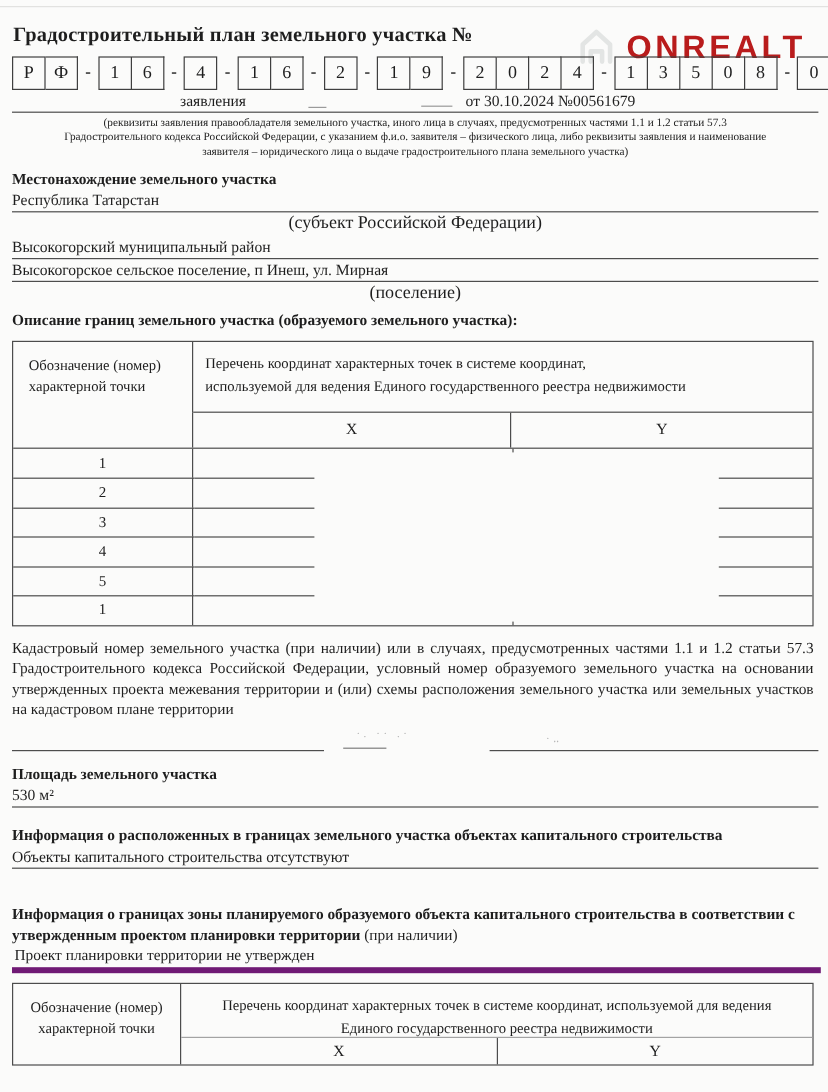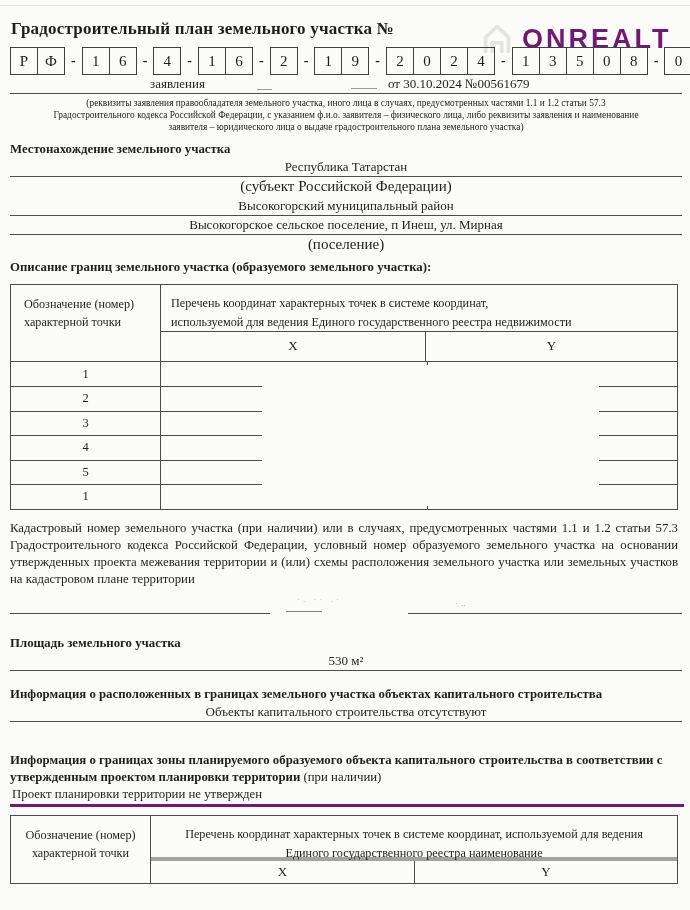--- a/index.html
+++ b/index.html
@@ -6,21 +6,21 @@
   body{
     width:690px;height:910px;position:relative;overflow:hidden;
     background:#fbfbfa;color:#1e1e1e;
     font-family:"Liberation Serif", serif;
   }
   .top-rule{position:absolute;top:5px;left:0;width:690px;height:1px;background:#e2e2e0;}
   
   .watermark{
     position:absolute;top:20px;left:478px;z-index:0;
     display:flex;align-items:center;gap:6px;
-    color:#701a75;font-family:"Liberation Sans", sans-serif;
+    color:#b91c1c;font-family:"Liberation Sans", sans-serif;
     font-weight:bold;font-size:27px;letter-spacing:3px;
     user-select:none;
   }
   .watermark svg{display:block;}
   .page{position:relative;z-index:1;padding:0 8px 0 10px;}
   .b{font-weight:bold;}
   h1{
     margin:19px 0 0 1px;font-size:17px;font-weight:bold;letter-spacing:.2px;
   }
   
@@ -41,30 +41,30 @@
   .app-label{position:absolute;left:140px;bottom:1px;}
   .app-details{position:absolute;left:378px;bottom:1px;}
   .erase-dash{position:absolute;height:0;border-bottom:1px solid #9a9a9a;}
   .d1{left:247px;bottom:3px;width:15px;}
   .d2{left:341px;bottom:4px;width:26px;}
   .note{margin-top:3px;text-align:center;font-size:9.4px;line-height:1.3;color:#232323;}
   .note span{display:block;}
   
   .loc-h{margin-top:8px;}
   .entry-value{
-    width:672px;text-align:center;font-size:13px;line-height:1.25;
+    width:672px;font-size:13px;line-height:1.25;
     border-bottom:1px solid #4d4d4d;padding-bottom:1px;margin-top:1px;
   }
   .entry-caption{width:672px;text-align:center;font-size:15px;padding:1px 0 2px 0;}
   .bound-h{margin-top:5px;}
   
   .t1{margin-top:8px;width:666px;border:1px solid #4c4c4c;font-size:12.2px;}
   .t1-head{display:grid;grid-template-columns:150px 1fr;}
   .t1-c1h{border-right:1px solid #4c4c4c;padding:11px 8px 0 13px;line-height:1.45;}
-  .t1-c2h{border-bottom:1px solid #4c4c4c;padding:9px 6px 0 10px;line-height:1.5;}
+  .t1-c2h{border-bottom:1px solid #4c4c4c;padding:9px 6px 12px 10px;line-height:1.5;}
   .t1-c2h span{display:block;}
   .t1-xy{display:grid;grid-template-columns:150px 265px 1fr;height:29px;border-bottom:1px solid #4c4c4c;}
   .t1-xy .c1{border-right:1px solid #4c4c4c;}
   .t1-xy .xc{border-right:1px solid #4c4c4c;display:flex;align-items:center;justify-content:center;font-size:13px;}
   .t1-xy .yc{display:flex;align-items:center;justify-content:center;font-size:13px;}
   #t1rows{position:relative;}
   #t1rows::before,#t1rows::after{content:"";position:absolute;left:416px;width:1px;height:3px;background:#4c4c4c;}
   #t1rows::before{top:0;}
   #t1rows::after{bottom:0;}
   .t1-row{display:grid;grid-template-columns:150px 265px 1fr;height:24.5px;position:relative;}
@@ -80,31 +80,31 @@
     line-height:1.32;text-align:justify;text-align-last:left;
   }
   .redacted{position:relative;height:26px;width:672px;margin-top:2px;}
   .redacted .seg-b{position:absolute;height:0;border-bottom:1px solid #4d4d4d;bottom:2px;}
   .rb1{left:0;width:260px;}
   .rb2{left:276px;width:36px;bottom:4px !important;border-color:#7d7d7d !important;}
   .rb3{left:398px;width:274px;}
   .ghost{position:absolute;color:#b5b5b5;font-size:9px;letter-spacing:3px;filter:blur(.4px);}
   .g1{left:287px;top:4px;}
   .g2{left:445px;top:6px;}
-  .area-h{margin-top:20px;}
+  .area-h{margin-top:10px;}
   .cap-h{margin-top:16px;}
   .plan-p{margin:30px 0 0 0;width:672px;font-size:12.8px;line-height:1.3;}
   .plan-v{
-    width:672px;font-size:12.8px;border-bottom:3px solid #701a75;
+    width:672px;font-size:12.8px;border-bottom:5px solid #701a75;
     padding:1px 0 2px 2px;margin-top:1px;
   }
   
   .t2{margin-top:8px;width:666px;border:1px solid #4c4c4c;display:grid;grid-template-columns:140px 1fr;font-size:12.2px;}
   .t2-c1{border-right:1px solid #4c4c4c;padding:11px 6px 0 6px;text-align:center;line-height:1.45;}
-  .t2-h{border-bottom:4px solid #a3a3a3;height:45px;text-align:center;padding-top:9px;line-height:1.5;box-sizing:border-box;}
+  .t2-h{border-bottom:1px solid #a3a3a3;height:45px;text-align:center;padding-top:9px;line-height:1.5;box-sizing:border-box;}
   .t2-h span{display:block;}
   .t2-xy{display:grid;grid-template-columns:264px 1fr;height:22px;}
   .t2-xy .xc{border-right:1px solid #4c4c4c;display:flex;align-items:center;justify-content:center;font-size:13px;}
   .t2-xy .yc{display:flex;align-items:center;justify-content:center;font-size:13px;}
 </style>
 </head>
 <body>
 
 <div class="top-rule"></div>
 
@@ -274,21 +274,21 @@
   <div class="entry-value">Объекты капитального строительства отсутствуют</div>
 
   <p class="plan-p"><span class="b">Информация о границах зоны планируемого образуемого объекта капитального строительства в соответствии с утвержденным проектом планировки территории</span><span> (при наличии)</span></p>
   <div class="plan-v">Проект планировки территории не утвержден</div>
 
   <div class="t2">
     <div class="t2-c1">Обозначение (номер) характерной точки</div>
     <div class="t2-right">
       <div class="t2-h">
         <span>Перечень координат характерных точек в системе координат, используемой для ведения</span>
-        <span>Единого государственного реестра наименование</span>
+        <span>Единого государственного реестра недвижимости</span>
       </div>
       <div class="t2-xy">
         <div class="xc">X</div>
         <div class="yc">Y</div>
       </div>
     </div>
   </div>
 
 </div>
 

